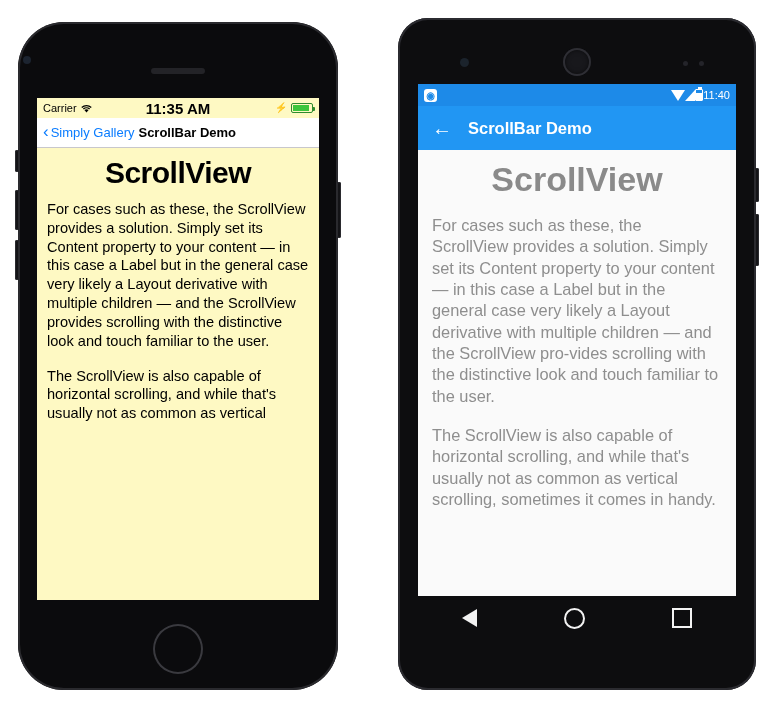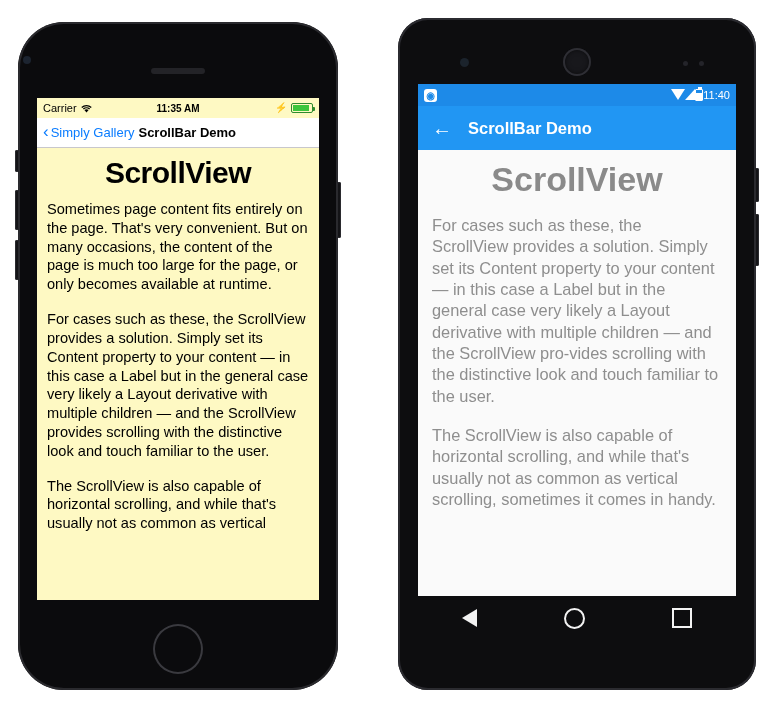--- a/index.html
+++ b/index.html
@@ -90,21 +90,21 @@
     padding: 0 6px;
     box-sizing: border-box;
     position: relative;
   }
   .ios-status .carrier { display: flex; align-items: center; gap: 4px; }
   .ios-status .time {
     position: absolute;
     left: 0; right: 0;
     text-align: center;
     font-weight: bold;
-    font-size: 10px;
+    font-size: 15px;
   }
   .ios-status .right {
     margin-left: auto;
     display: flex;
     align-items: center;
     gap: 3px;
     z-index: 2;
   }
   .battery {
     width: 22px;
@@ -262,21 +262,21 @@
     background: #ffffff;
     color: #1d8ae8;
     font-size: 10px;
     line-height: 13px;
     text-align: center;
     font-weight: bold;
   }
   .and-status .right {
     margin-left: auto;
     display: flex;
-    align-items: flex-start;
+    align-items: flex-end;
   }
   .wifi-tri {
     width: 0; height: 0;
     border-left: 7px solid transparent;
     border-right: 7px solid transparent;
     border-bottom: 11px solid #ffffff;
     transform: rotate(180deg);
   }
   .sig-tri {
     width: 0; height: 0;
@@ -404,21 +404,20 @@
         <div class="ios-back">
           <span class="chev">‹</span>
           <span>Simply Gallery</span>
         </div>
         <div class="ios-title">ScrollBar Demo</div>
       </div>
 
       <div class="ios-content">
         <div class="ios-heading">ScrollView</div>
         <div class="ios-body">
-          <p>Sometimes page content fits entirely on the page. That's very convenient. But on many occasions, the content of the page is much too large for the page, or only becomes available at runtime.</p>
           <p>For cases such as these, the ScrollView provides a solution. Simply set its Content property to your content — in this case a Label but in the general case very likely a Layout derivative with multiple children — and the ScrollView provides scrolling with the distinctive look and touch familiar to the user.</p>
           <p>The ScrollView is also capable of horizontal scrolling, and while that's usually not as common as vertical</p>
         </div>
       </div>
 
     </div>
 
     <div class="home"></div>
   </div>
 

